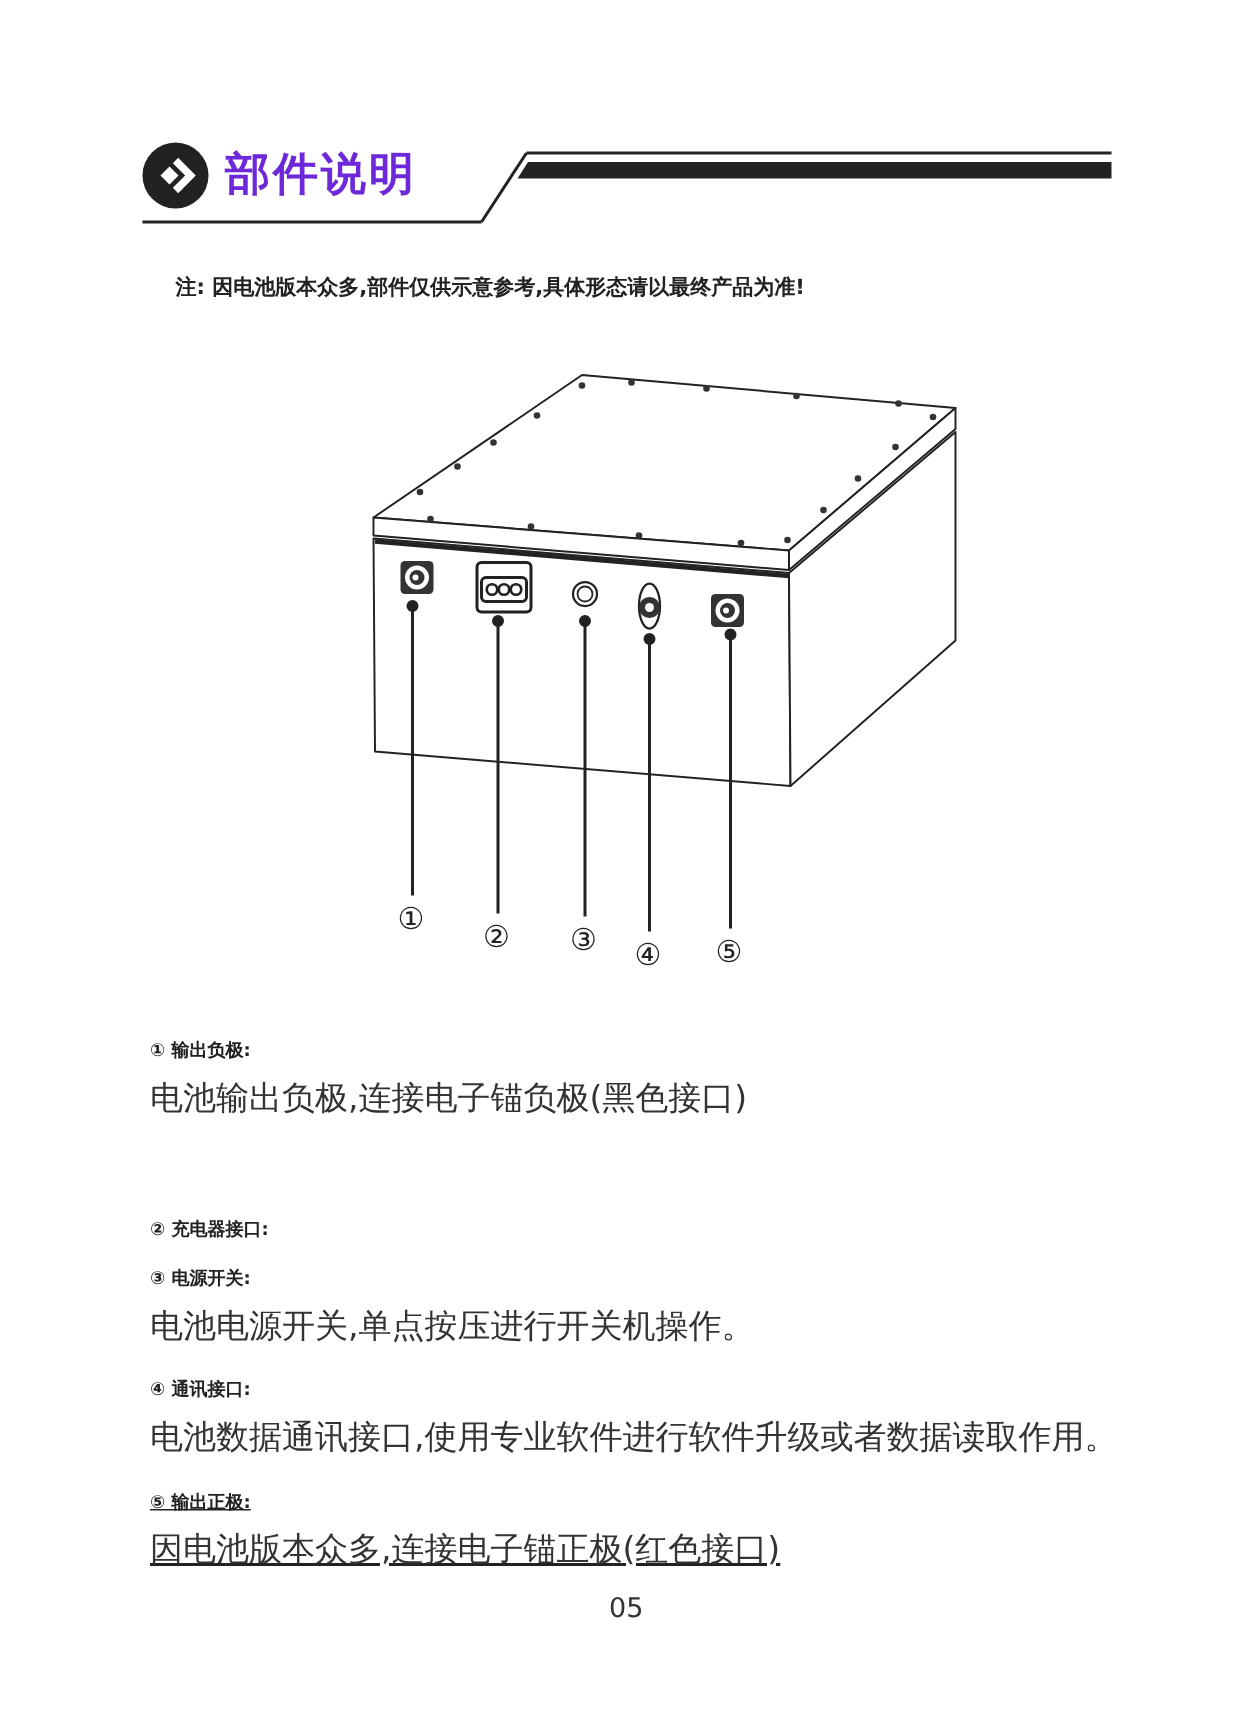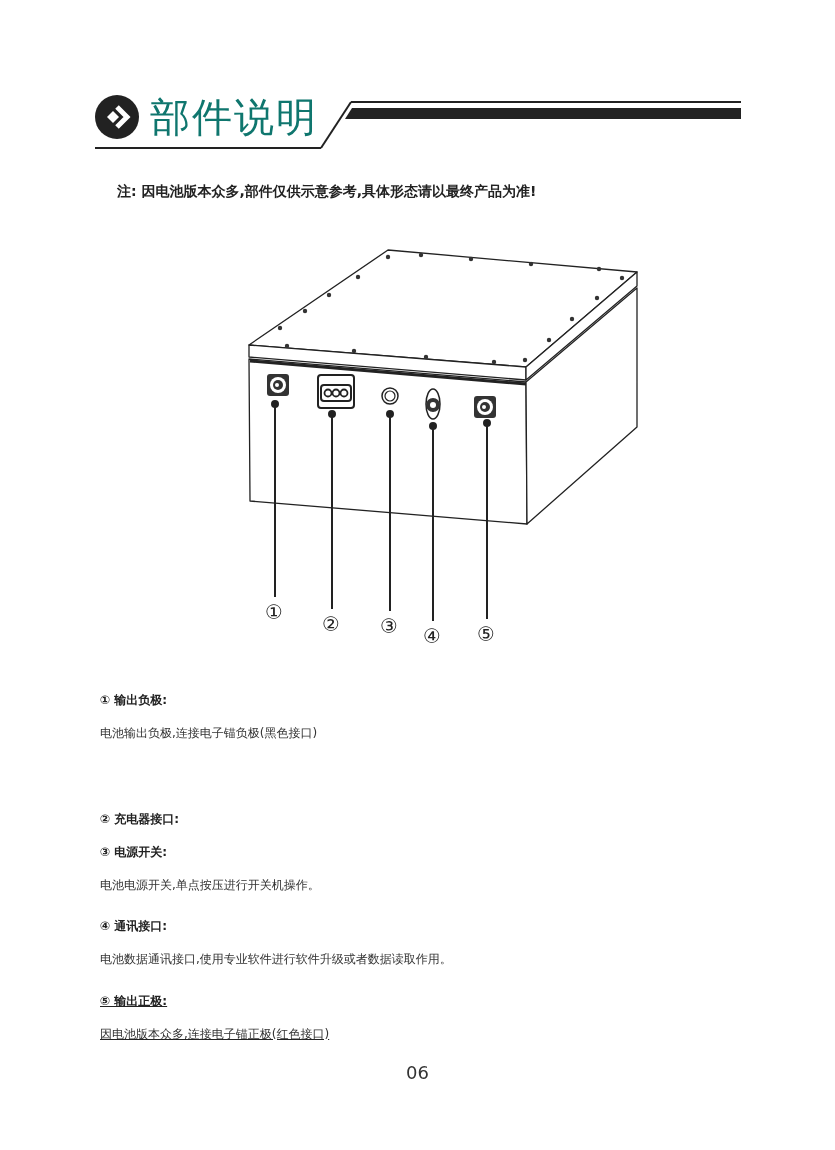--- a/index.html
+++ b/index.html
@@ -1,27 +1,27 @@
 <!DOCTYPE html>
 <html><head>
 <meta charset="utf-8">
 <style>
   html, body { margin: 0; padding: 0; background: #ffffff; }
   body { width: 835px; height: 1150px; position: relative; overflow: hidden;
          font-family: "DejaVu Sans", "Liberation Sans", sans-serif; color: #222; }
   .abs { position: absolute; }
   #header-svg { position: absolute; left: 0; top: 0; }
-  .title { position: absolute; left: 150px; top: 92px; font-size: 40px; font-weight: normal;
-           color: #0f766e; letter-spacing: 2px; line-height: 50px; }
+  .title { position: absolute; left: 150px; top: 92px; font-size: 30px; font-weight: bold;
+           color: #6d28d9; letter-spacing: 2px; line-height: 50px; }
   .note { position: absolute; left: 117px; top: 183px; font-size: 14px; font-weight: bold;
           color: #222; white-space: nowrap; }
   #diagram { position: absolute; left: 0; top: 0; }
   .section { position: absolute; left: 100px; }
   .sec-title { font-size: 12px; font-weight: bold; color: #222; line-height: 26px; white-space: nowrap; }
-  .sec-desc { font-size: 12px; color: #333; line-height: 28px; white-space: nowrap; margin-top: 6px; }
+  .sec-desc { font-size: 22px; color: #333; line-height: 28px; white-space: nowrap; margin-top: 6px; }
   .page-num { position: absolute; left: 0; width: 835px; top: 1062px; text-align: center;
               font-size: 18px; color: #333; }
 </style>
 </head>
 <body>
 
 <svg id="header-svg" width="835" height="160">
   <g>
     <circle cx="117" cy="117" r="22" fill="#222"></circle>
     <polygon points="107,117 113,111 119,117 113,123" fill="#fff"></polygon>
@@ -138,13 +138,13 @@
 </div>
 <div class="section" style="top:913px;">
   <div class="sec-title">④ 通讯接口:</div>
   <div class="sec-desc">电池数据通讯接口,使用专业软件进行软件升级或者数据读取作用。</div>
 </div>
 <div class="section" style="top:988px;text-decoration:underline;">
   <div class="sec-title">⑤ 输出正极:</div>
   <div class="sec-desc">因电池版本众多,连接电子锚正极(红色接口)</div>
 </div>
 
-<div class="page-num">06</div>
+<div class="page-num">05</div>
 
 </body></html>

